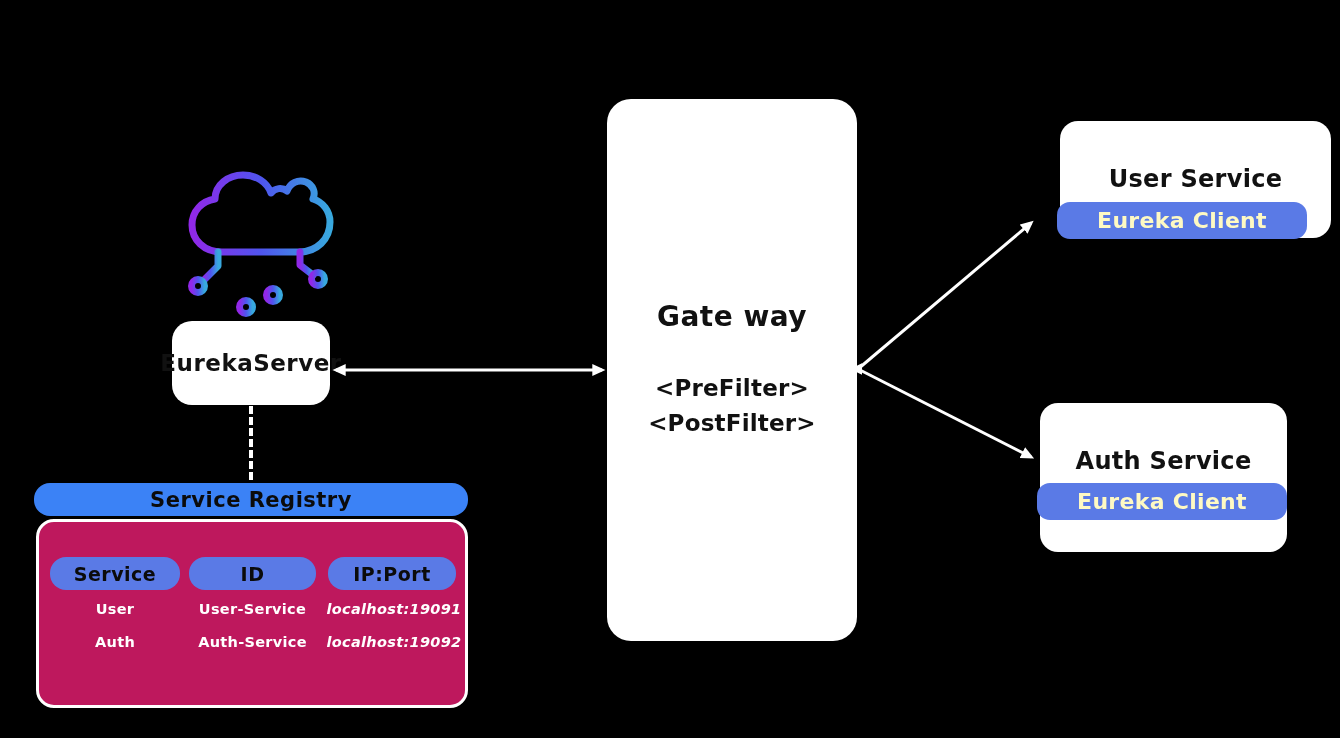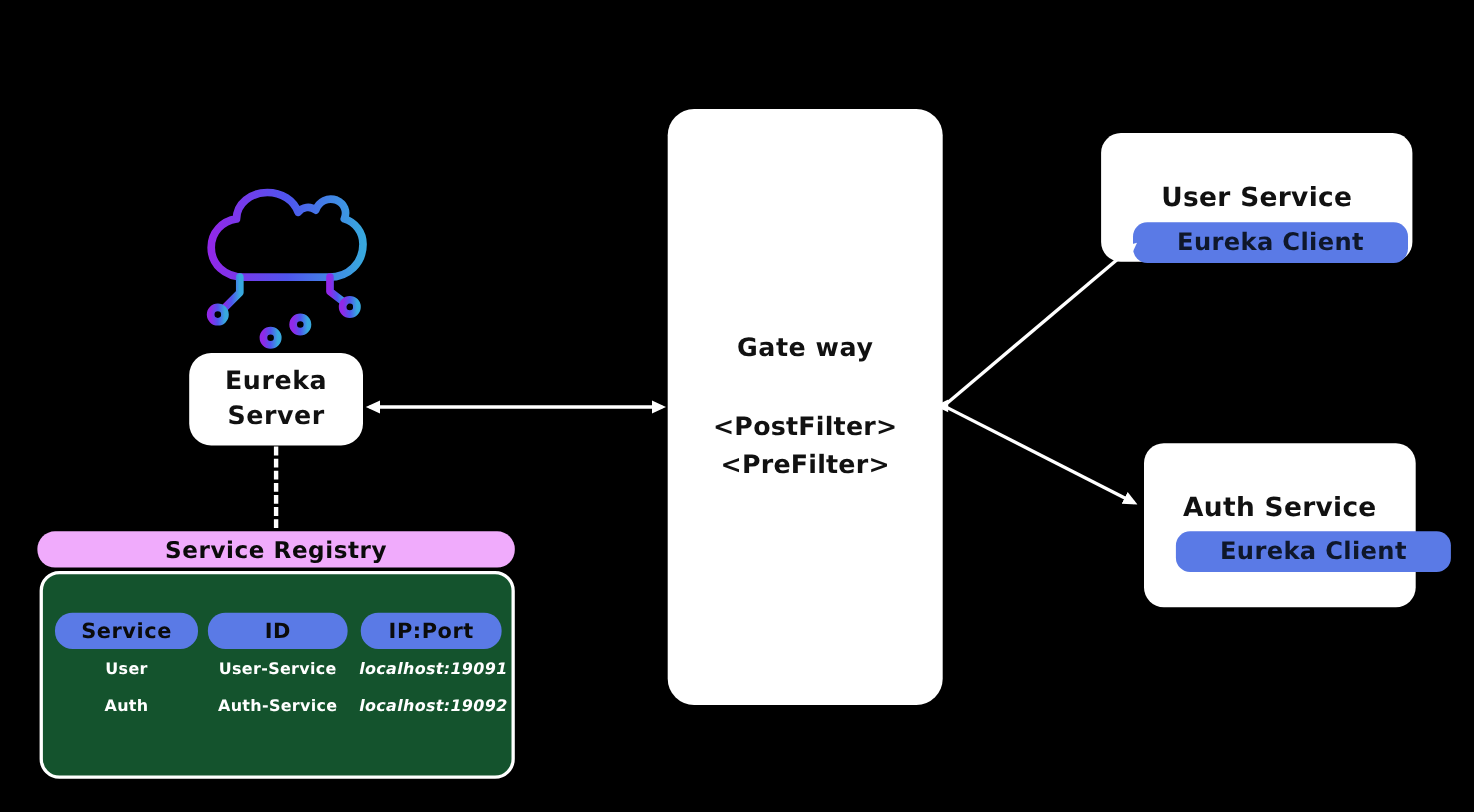--- a/index.html
+++ b/index.html
@@ -13,40 +13,40 @@
 
   
   .cloud-icon { position: absolute; left: 184px; top: 170px; }
 
   
   .white-box { position: absolute; background: #ffffff; color: #111; font-weight: 700; }
 
   .eureka-server {
     left: 172px; top: 321px; width: 158px; height: 84px;
     border-radius: 20px;
-    display: flex; flex-direction: column; align-items: center; justify-content: center;
+    display: flex; flex-direction: row; align-items: center; justify-content: center;
     font-size: 23px; line-height: 31px; letter-spacing: .5px;
   }
 
   .dashed-connector {
     position: absolute; left: 249px; top: 406px; height: 74px; width: 0;
     border-left: 4px dashed #ffffff;
   }
 
   
   .registry-title {
     position: absolute; left: 34px; top: 483px; width: 434px; height: 33px;
-    background: #f0abfc; border-radius: 16px;
+    background: #3b82f6; border-radius: 16px;
     display: flex; align-items: center; justify-content: center;
     color: #0b0b0b; font-weight: 700; font-size: 21px; letter-spacing: .5px;
   }
   .registry-box {
     position: absolute; left: 36px; top: 519px; width: 432px; height: 189px;
     border: 3px solid #ffffff; border-radius: 18px; box-sizing: border-box;
-    background: #14532d;
+    background: #be185d;
   }
   .hdr-pill {
     position: absolute; height: 33px; background: #5a7ae6; border-radius: 16px;
     display: flex; align-items: center; justify-content: center;
     color: #0b0b0b; font-weight: 700; font-size: 19px; letter-spacing: .5px;
   }
   .hdr-service { left: 11px;  top: 35px; width: 130px; }
   .hdr-id      { left: 150px; top: 35px; width: 127px; }
   .hdr-ipport  { left: 289px; top: 35px; width: 128px; }
   .reg-cell {
@@ -58,36 +58,36 @@
   .c2 { left: 150px; width: 127px; }
   .c3 { left: 280px; width: 150px; font-style: italic; }
 
   
   .gateway {
     left: 607px; top: 99px; width: 250px; height: 542px;
     border-radius: 24px;
     display: flex; flex-direction: column; align-items: center; justify-content: center;
     text-align: center;
   }
-  .gw-title { font-size: 23px; letter-spacing: .5px; margin-bottom: 36px; line-height: 36px; }
+  .gw-title { font-size: 28px; letter-spacing: .5px; margin-bottom: 36px; line-height: 36px; }
   .gw-filters div { font-size: 23px; line-height: 35px; letter-spacing: .2px; }
 
   
   .svc { border-radius: 18px; }
-  .svc-user { left: 1001px; top: 121px; width: 271px; height: 117px; padding-left: 12px; }
+  .svc-user { left: 1060px; top: 121px; width: 271px; height: 117px; }
   .svc-auth { left: 1040px; top: 403px; width: 247px; height: 149px; }
   .svc-title {
     position: absolute; left: 0; top: 44px; width: 100%;
     text-align: center; font-size: 24px; letter-spacing: .3px;
   }
   .svc-badge {
     position: absolute; left: -3px; width: 250px; height: 37px;
     background: #5a7ae6; border-radius: 13px;
     display: flex; align-items: center; justify-content: center;
-    color: #0f172a; font-weight: 700; font-size: 22px; letter-spacing: .3px; margin-left: 32px;
+    color: #fef9c3; font-weight: 700; font-size: 22px; letter-spacing: .3px;
   }
   .badge-user { top: 81px; }
   .badge-auth { top: 80px; }
 
   
   .arrows { position: absolute; left: 0; top: 0; pointer-events: none; }
 </style>
 </head>
 <body>
 
@@ -143,22 +143,22 @@
     <div class="reg-cell r1 c3">localhost:19091</div>
 
     <div class="reg-cell r2 c1">Auth</div>
     <div class="reg-cell r2 c2">Auth-Service</div>
     <div class="reg-cell r2 c3">localhost:19092</div>
   </div>
 
   <div class="white-box gateway">
     <div class="gw-title">Gate way</div>
     <div class="gw-filters">
+      <div>&lt;PreFilter&gt;</div>
       <div>&lt;PostFilter&gt;</div>
-      <div>&lt;PreFilter&gt;</div>
     </div>
   </div>
 
   <div class="white-box svc svc-user">
     <div class="svc-title">User Service</div>
     <div class="svc-badge badge-user">Eureka Client</div>
   </div>
 
   <div class="white-box svc svc-auth">
     <div class="svc-title">Auth Service</div>

